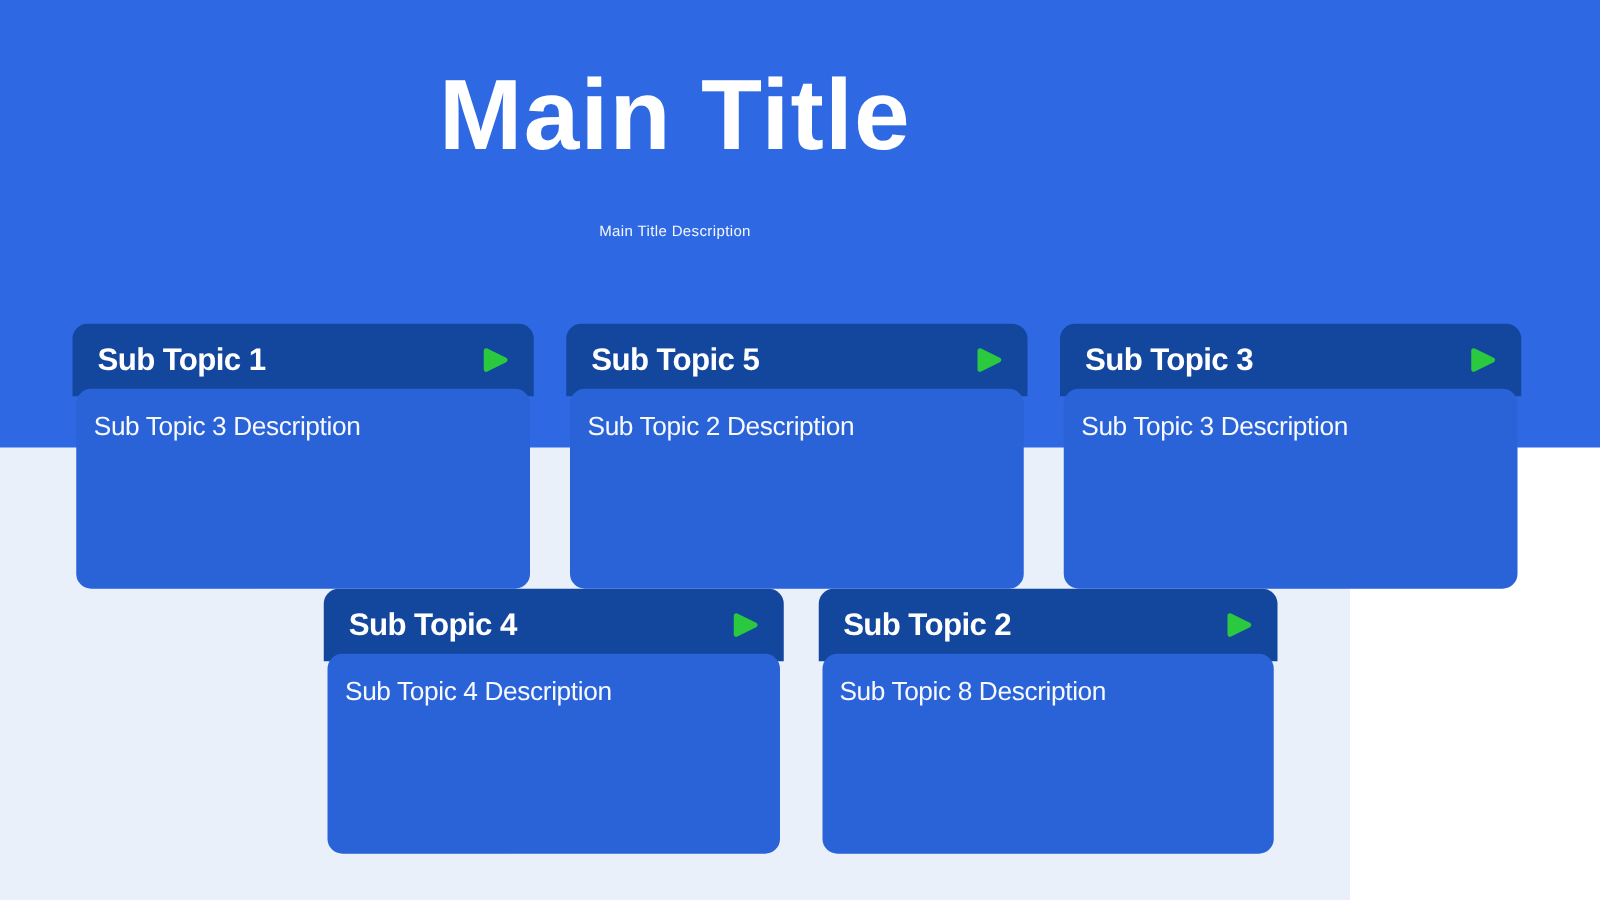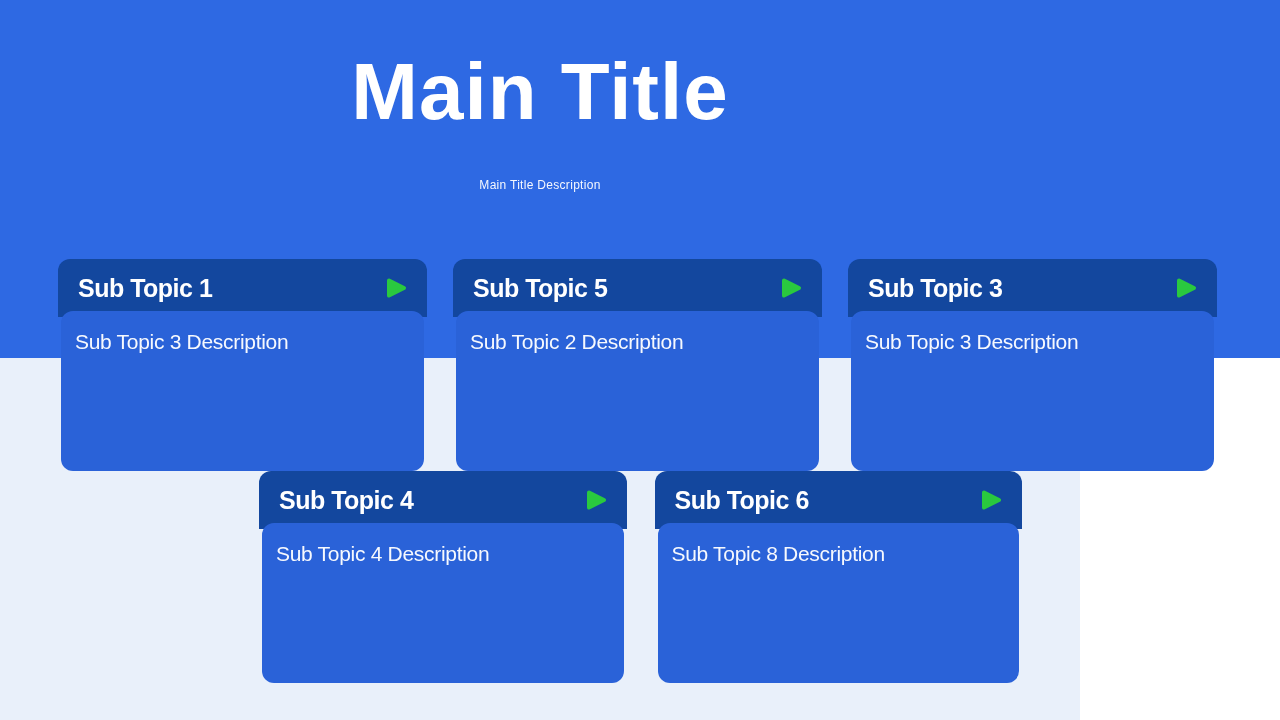--- a/index.html
+++ b/index.html
@@ -165,21 +165,21 @@
           <polygon points="4,3.5 19,11 4,18.5" fill="none" stroke-width="4" stroke-linejoin="round" stroke="#2ac93f"></polygon>
         </svg>
       </div>
       <div class="card-body">
         <span class="card-desc">Sub Topic 4 Description</span>
       </div>
     </div>
 
     <div class="card">
       <div class="card-header">
-        <span class="card-title">Sub Topic 6</span>
+        <span class="card-title">Sub Topic 2</span>
         <svg class="play-icon" viewBox="0 0 22 22">
           <polygon points="4,3.5 19,11 4,18.5" stroke-width="4" stroke-linejoin="round" fill="#2ac93f"></polygon>
           <polygon points="4,3.5 19,11 4,18.5" fill="none" stroke-width="4" stroke-linejoin="round" stroke="#2ac93f"></polygon>
         </svg>
       </div>
       <div class="card-body">
         <span class="card-desc">Sub Topic 8 Description</span>
       </div>
     </div>
 

